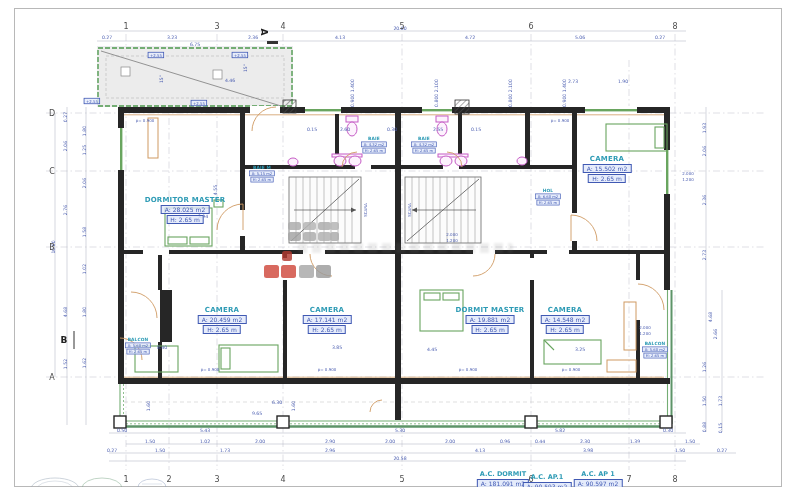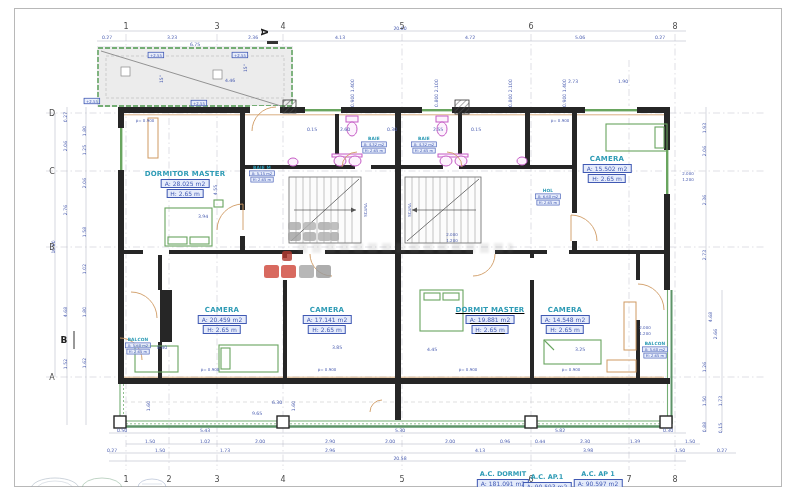--- a/index.html
+++ b/index.html
@@ -400,41 +400,41 @@
       <div class="gridnum" style="left: 629px; top: 479px;">7</div>
       <div class="gridnum" style="left: 675px; top: 479px;">8</div>
       <div class="gridletter" style="left: 52px; top: 113px;">D</div>
       <div class="gridletter" style="left: 52px; top: 171px;">C</div>
       <div class="gridletter" style="left: 52px; top: 247px;">B</div>
       <div class="gridletter" style="left: 52px; top: 377px;">A</div>
       <div class="marker rot" style="left: 264px; top: 32px;">A</div>
       <div class="marker" style="left: 64px; top: 340px;">B</div>
     </div>
   <div id="labels-layer">
-      <div class="room-label" style="left: 185px; top: 170px;">
+      <div class="room-label" style="left: 185px; top: 196px;">
         <div class="rname">DORMITOR MASTER</div>
         <span class="rbox">A: 28.025 m2</span>
         <span class="rbox">H: 2.65 m</span>
       </div>
       <div class="room-label" style="left: 607px; top: 155px;">
         <div class="rname">CAMERA</div>
         <span class="rbox">A: 15.502 m2</span>
         <span class="rbox">H: 2.65 m</span>
       </div>
       <div class="room-label" style="left: 222px; top: 306px;">
         <div class="rname">CAMERA</div>
         <span class="rbox">A: 20.459 m2</span>
         <span class="rbox">H: 2.65 m</span>
       </div>
       <div class="room-label" style="left: 327px; top: 306px;">
         <div class="rname">CAMERA</div>
         <span class="rbox">A: 17.141 m2</span>
         <span class="rbox">H: 2.65 m</span>
       </div>
-      <div class="room-label" style="left: 490px; top: 306px; text-decoration: underline;">
+      <div class="room-label" style="left: 490px; top: 306px;">
         <div class="rname">DORMIT MASTER</div>
         <span class="rbox">A: 19.881 m2</span>
         <span class="rbox">H: 2.65 m</span>
       </div>
       <div class="room-label" style="left: 565px; top: 306px;">
         <div class="rname">CAMERA</div>
         <span class="rbox">A: 14.548 m2</span>
         <span class="rbox">H: 2.65 m</span>
       </div>
       <div class="room-label small" style="left: 374px; top: 136px;">

